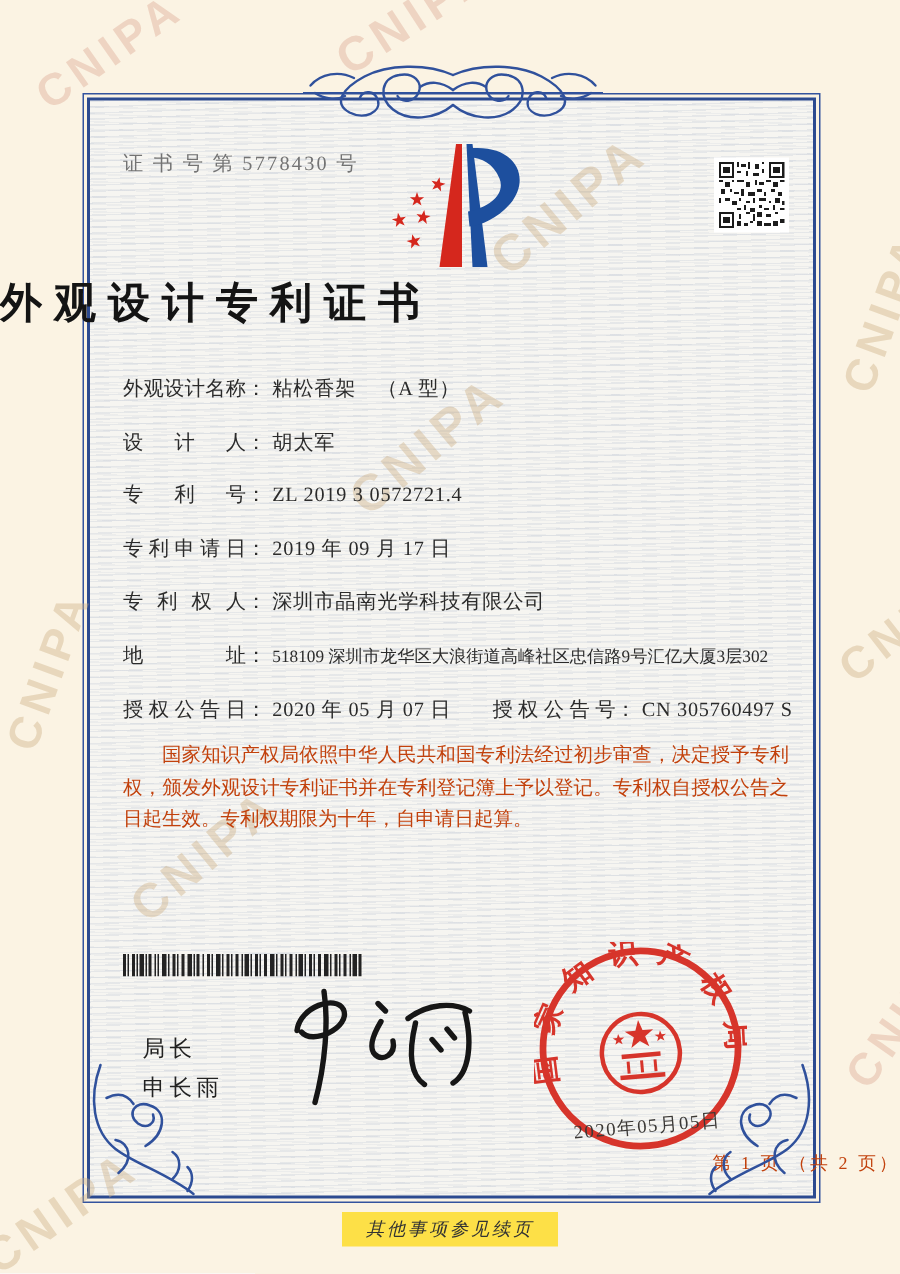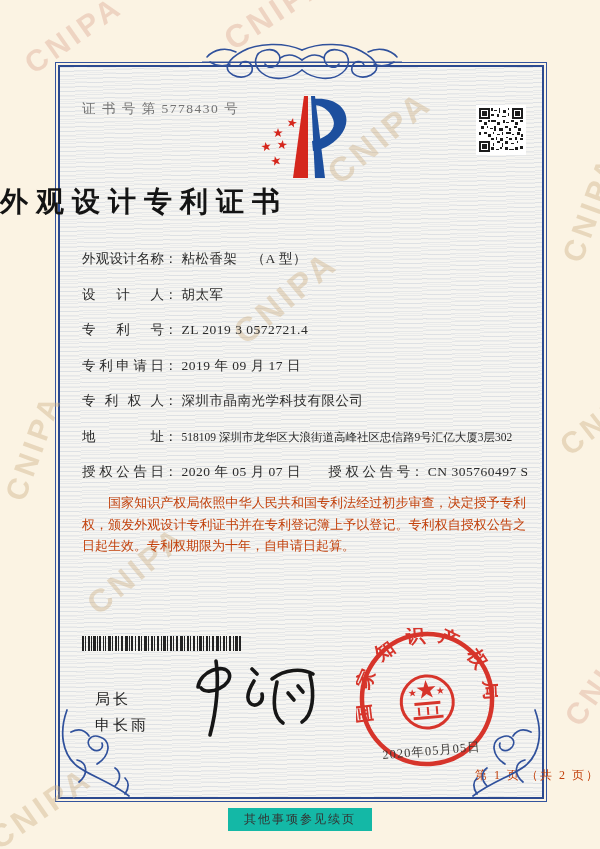--- a/index.html
+++ b/index.html
@@ -80,23 +80,23 @@
   }
   .officer div{margin-bottom:7px;}
   .signature{position:absolute;left:172px;top:655px;}
   .seal{position:absolute;left:356px;top:628px;opacity:0.93;}
   .page-info{
     position:absolute;left:0;top:767px;width:100%;
     text-align:right;font-size:12px;letter-spacing:2px;color:#c2410c;
   }
   .footer-note{
     position:absolute;left:50%;top:808px;transform:translateX(-50%);
-    background:#14b8a6;padding:3px 16px;
+    background:#fde047;padding:3px 16px;
     font-size:12px;letter-spacing:2px;color:#333;
-    z-index:5;white-space:nowrap;
+    z-index:5;white-space:nowrap;font-style:italic;
   }
   svg{display:block;}
 </style>
 </head>
 <body>
 
 <div class="page">
 
   <span class="wm wm-red" style="left:18px;top:18px;font-size:30px;transform:rotate(-35deg);">CNIPA</span>
   <span class="wm wm-red" style="left:218px;top:-8px;font-size:32px;transform:rotate(-33deg);">CNIPA</span>

